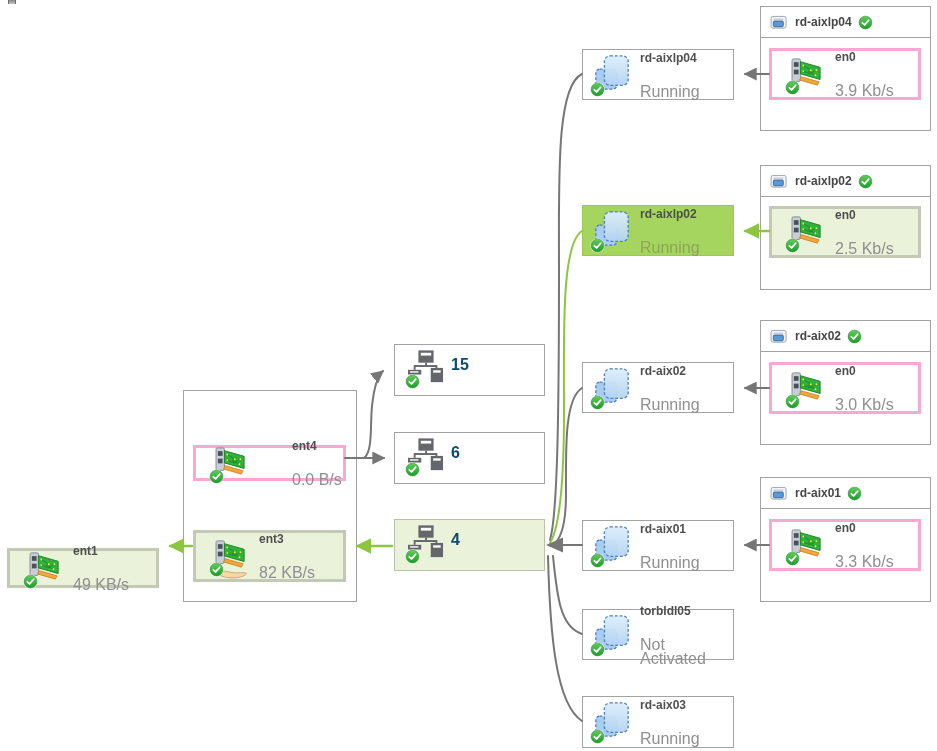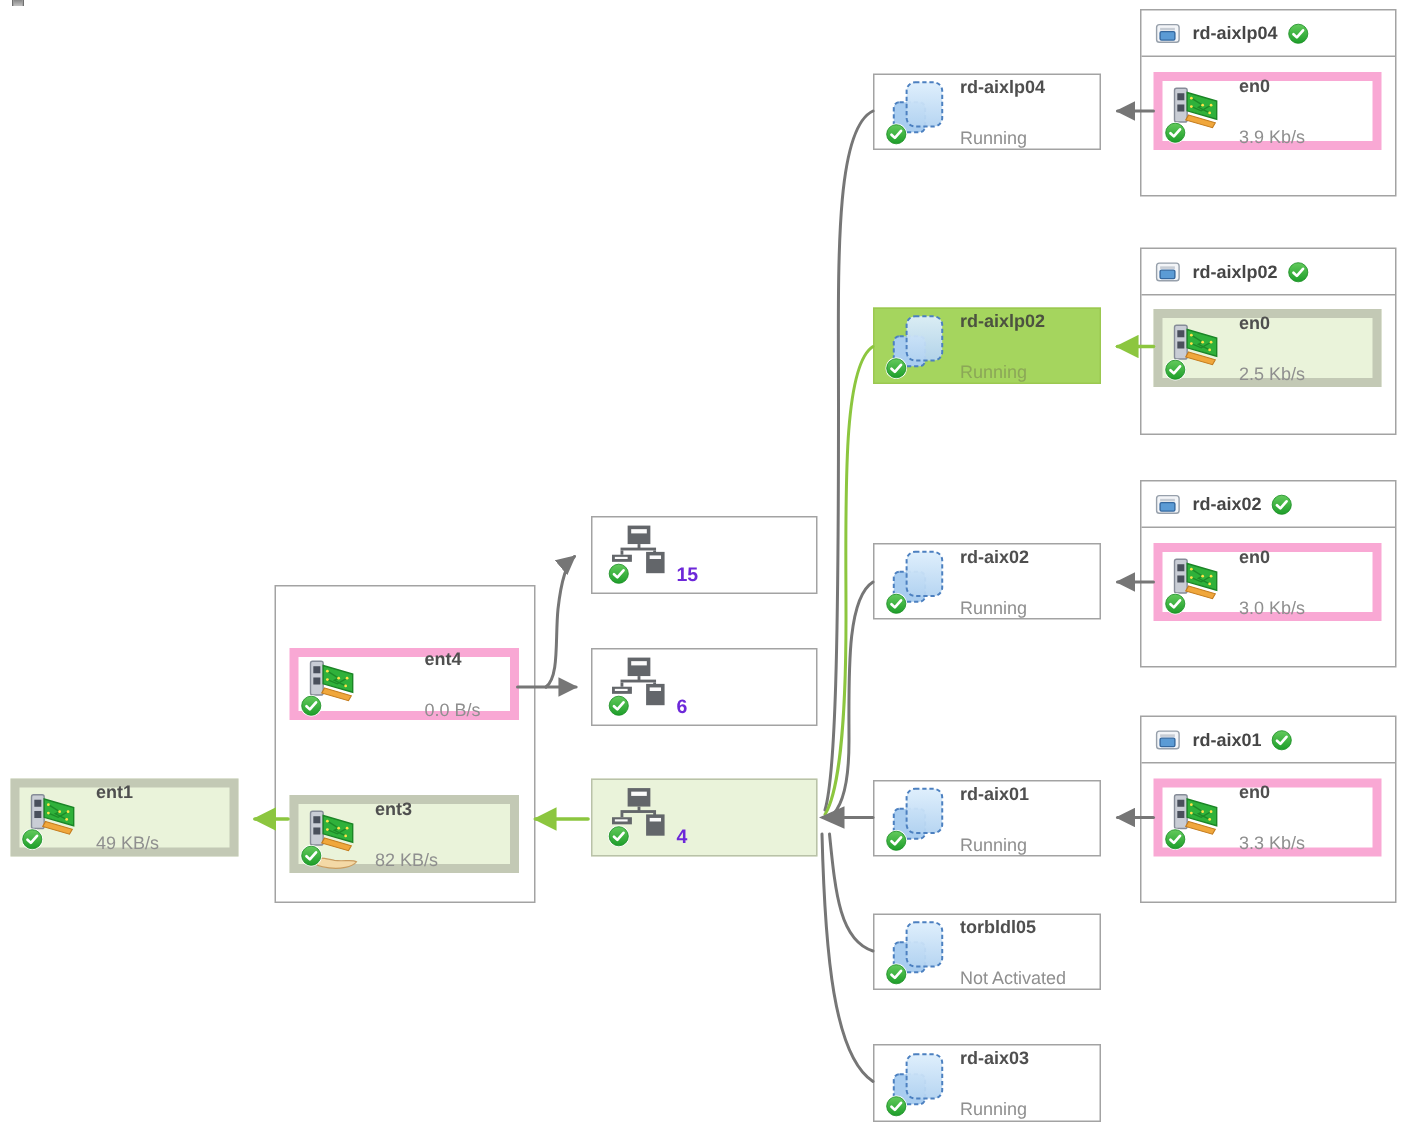--- a/index.html
+++ b/index.html
@@ -4,35 +4,35 @@
 <style>
   html,body{margin:0;padding:0;background:#fff;}
   .canvas{position:relative;width:937px;height:751px;background:#fff;
           font-family:"Liberation Sans",sans-serif;overflow:hidden;}
   
   .box{position:absolute;background:#fff;border:1px solid #a3a3a3;box-sizing:border-box;}
   .hdr{height:30px;display:flex;align-items:center;gap:6px;padding:0 9px;
        border-bottom:1px solid #a3a3a3;font-weight:bold;font-size:12px;color:#464646;}
   .hdr .ttl{white-space:nowrap;}
   
-  .sub{position:absolute;background:#fff;border:6px solid #f9a8d4;box-sizing:border-box;
-       display:flex;align-items:center;gap:11px;padding-left:6px;}
+  .sub{position:absolute;background:#fff;border:3px solid #f9a8d4;box-sizing:border-box;
+       display:flex;align-items:center;gap:11px;padding-left:18px;}
   .sub.hl{background:#eaf3da;border-color:#c3c9b5;}
   
   .lpar{display:flex;align-items:center;gap:9px;padding-left:10px;}
   .lpar.hl{background:#a5d55e;border-color:#9bc850;}
   .lpar.hl .meta{color:#8ba757;}
   .lpar.hl .lbl{color:#4c5240;}
   
   .vlan{display:flex;align-items:flex-start;gap:7px;padding-left:13px;padding-top:5px;}
   .vlan.hl{background:#eaf3da;border-color:#b9c2a8;}
   
   .lbl{font-size:12px;font-weight:bold;color:#4f4f4f;line-height:14px;}
-  .meta{font-size:12px;color:#8f8f8f;line-height:14px;margin-top:20px;}
-  .num{font-size:13px;font-weight:bold;color:#6d28d9;margin-top:25px;}
+  .meta{font-size:16px;color:#8f8f8f;line-height:14px;margin-top:20px;}
+  .num{font-size:16px;font-weight:bold;color:#0c4a6e;margin-top:6px;}
   .col{display:flex;flex-direction:column;justify-content:center;}
   
   .ic{position:relative;flex:0 0 auto;}
   .badge{position:absolute;width:15px;height:15px;left:-5px;bottom:-4px;}
   .hbadge{width:15px;height:15px;flex:0 0 auto;}
   #wires{position:absolute;left:0;top:0;z-index:6;pointer-events:none;}
   .nodebox{z-index:3;}
   .frag{position:absolute;left:8px;top:0;width:8px;height:4px;z-index:2;
         background:linear-gradient(#888,#c2c2c2);border-left:1px solid #6f6f6f;border-right:1px solid #6f6f6f;box-sizing:border-box;}
 </style>
@@ -113,38 +113,38 @@
         <rect x="1" y="3.5" width="12" height="13" fill="#ced2d7" stroke="#7f858d" stroke-width="0.8"></rect>
         <path d="M1,7 h12 M1,10.2 h12 M1,13.4 h12 M5,3.5 v13 M9,3.5 v13" stroke="#8b9097" stroke-width="0.7"></path>
         <polygon points="14.5,11.5 21,14 14.5,16.5" fill="#2f7ed0"></polygon>
         <polygon points="17.5,9.5 19.7,4.5 22,9.5" fill="#2f7ed0" transform="translate(-1.5,0)"></polygon>
       </symbol>
     </defs>
   </svg>
 
   <div class="frag"></div>
 
-  <div class="box sub hl nodebox" style="left:7px;top:519px;width:152px;height:52px;">
+  <div class="box sub hl nodebox" style="left:7px;top:548px;width:152px;height:40px;">
     <span class="ic">
       <svg width="34" height="30">
           <use href="#sy-nic"></use>
         </svg>
       <svg class="badge">
           <use href="#sy-check"></use>
         </svg>
     </span>
     <span class="col">
       <span class="lbl">ent1</span>
       <span class="meta">49 KB/s</span>
     </span>
   </div>
 
   <div class="box nodebox" style="left:183px;top:390px;width:174px;height:212px;">
 
-    <div class="box sub" style="left:9px;top:41px;width:153px;height:48px;gap:44px;">
+    <div class="box sub" style="left:9px;top:54px;width:153px;height:36px;gap:44px;">
       <span class="ic">
         <svg width="34" height="30">
             <use href="#sy-nic"></use>
           </svg>
         <svg class="badge">
             <use href="#sy-check"></use>
           </svg>
       </span>
       <span class="col">
         <span class="lbl">ent4</span>

